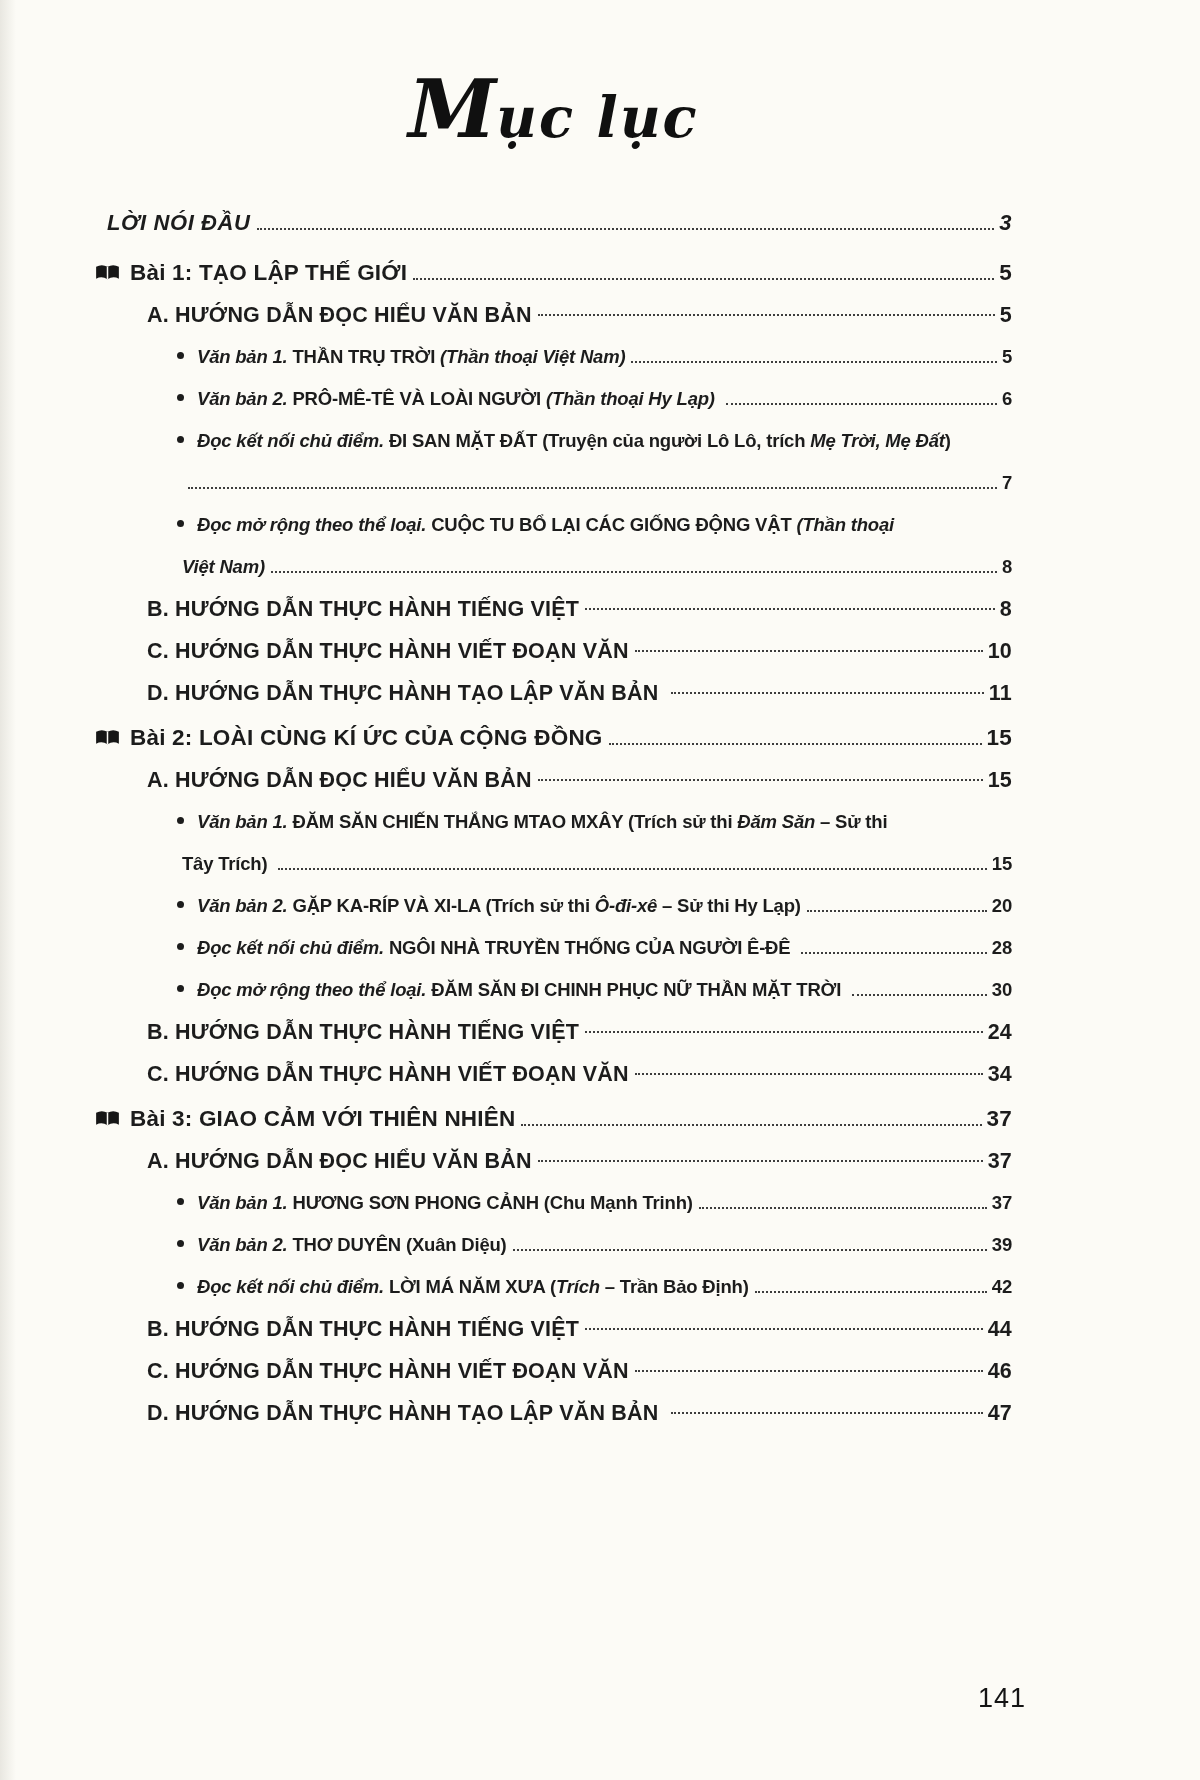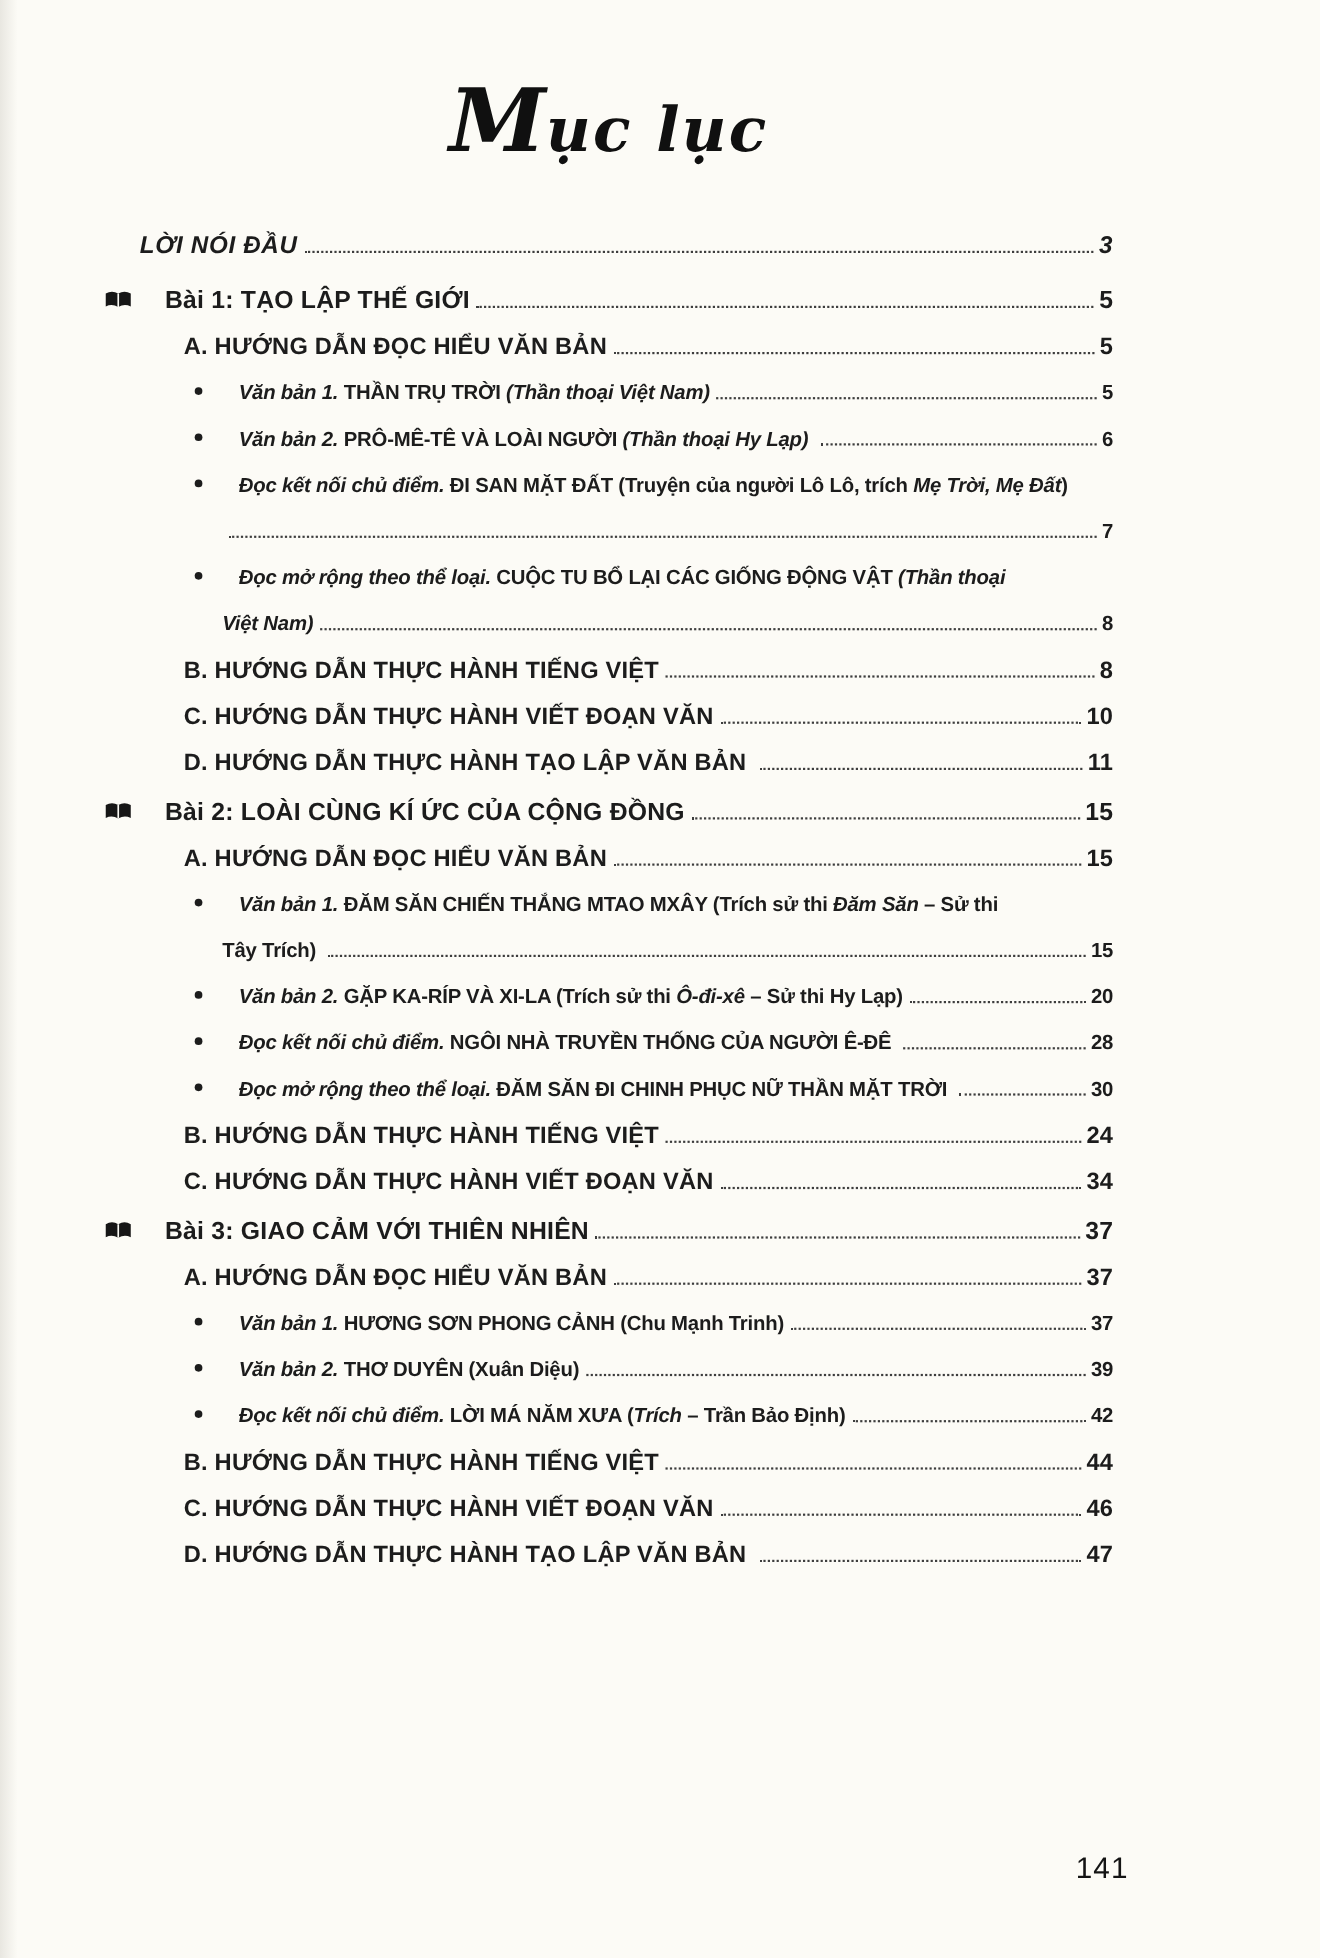--- a/index.html
+++ b/index.html
@@ -35,39 +35,39 @@
   }
   .script-title::first-letter { font-size:1.42em; letter-spacing:0; }
 
   .toc { margin-top:46px; }
 
   .line {
     display:flex;
     align-items:baseline;
     line-height:42px;
   }
-  .text { flex:0 1 auto; white-space:pre-wrap;margin-left:20px; }
+  .text { flex:0 1 auto; white-space:pre-wrap; }
   .seg-i { font-style:italic; }
 
   .dots {
     flex:1 1 16px;
     min-width:16px;
     border-bottom:2.6px dotted #3d3d3d;
     margin:0 3px 0 6px;
   }
   .pageno { flex:none; padding-left:2px; white-space:nowrap; }
 
   .level-top { padding-left:12px; margin-bottom:8px; }
   .level-top .line { font-size:22px; font-weight:700; font-style:italic; letter-spacing:.6px; }
 
   .level-chapter { margin-top:3px; }
   .level-chapter .line { font-size:22.5px; font-weight:700; letter-spacing:.2px; }
 
   .level-section { padding-left:52px; }
-  .level-section .line { font-size:21.5px; font-weight:700; letter-spacing:.2px; }
+  .level-section .line { font-size:21.5px; font-weight:700; letter-spacing:.2px;align-items:center; }
 
   .level-item { padding-left:82px; }
   .level-item .line { font-size:18.5px; font-weight:700; letter-spacing:-0.2px;text-align:right; }
   .level-item .line2 { padding-left:5px; }
 
   .bullet {
     flex:none;
     width:7px; height:7px; border-radius:50%;
     background:#1c1c1c;
     margin-right:13px;

